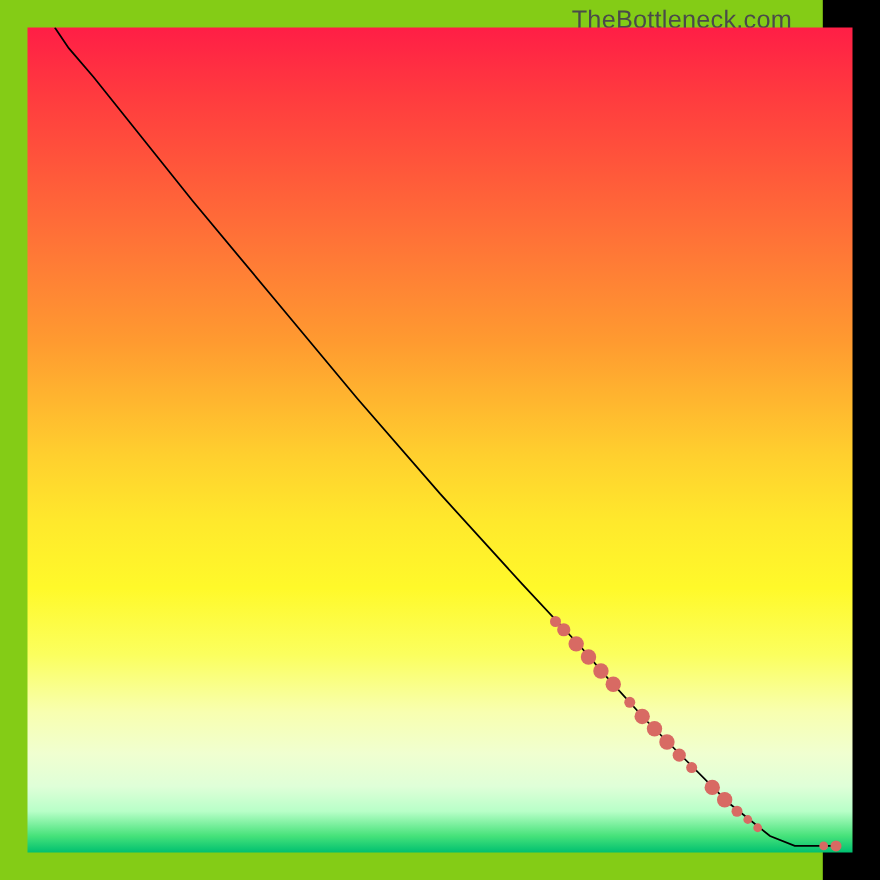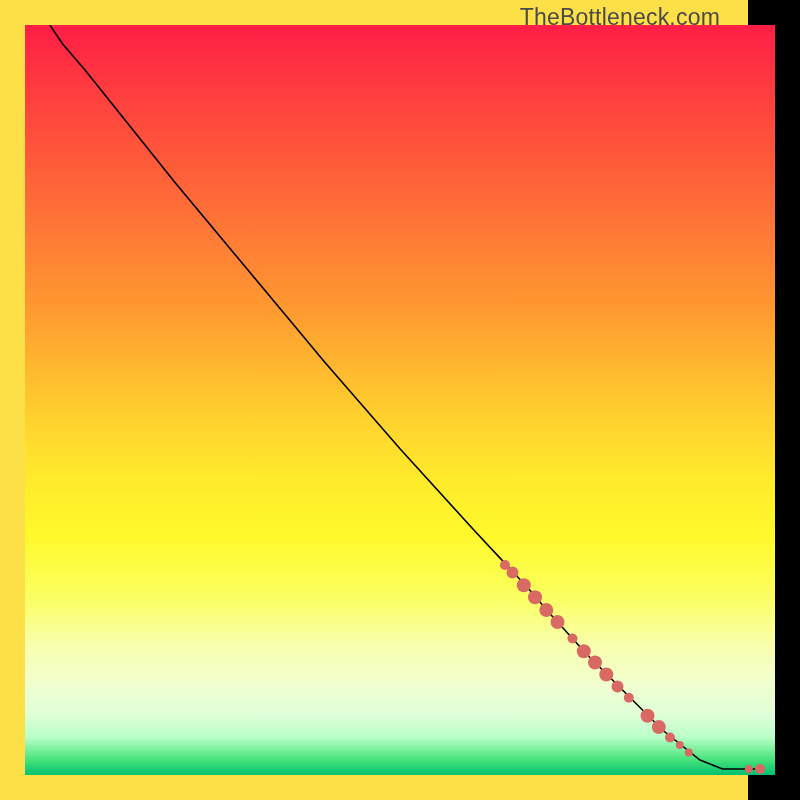--- a/index.html
+++ b/index.html
@@ -8,21 +8,21 @@
     width: 800px;
     height: 800px;
     background: #000;
     overflow: hidden;
     font-family: Arial, Helvetica, sans-serif;
   }
   .frame {
     position: relative;
     width: 748px;
     height: 800px;
-    background: #fde047;
+    background: #84cc16;
   }
   .plot {
     position: absolute;
     left: 25px;
     top: 25px;
     width: 750px;
     height: 750px;
     background: linear-gradient(to bottom,
       #ff1e46 0%,
       #ff3a3f 8%,

